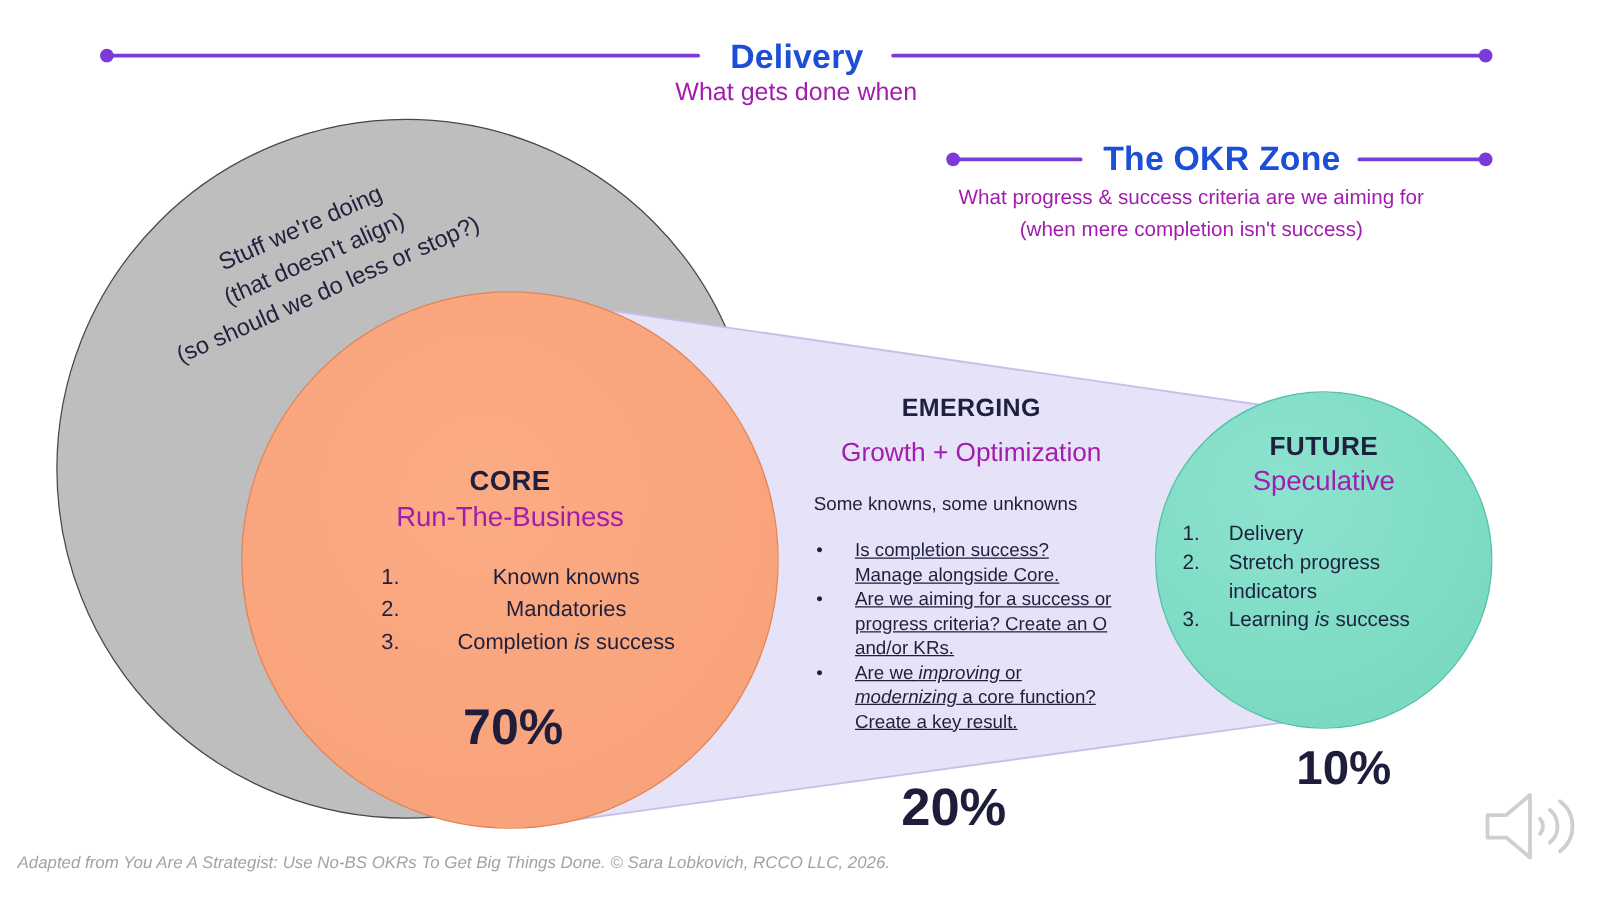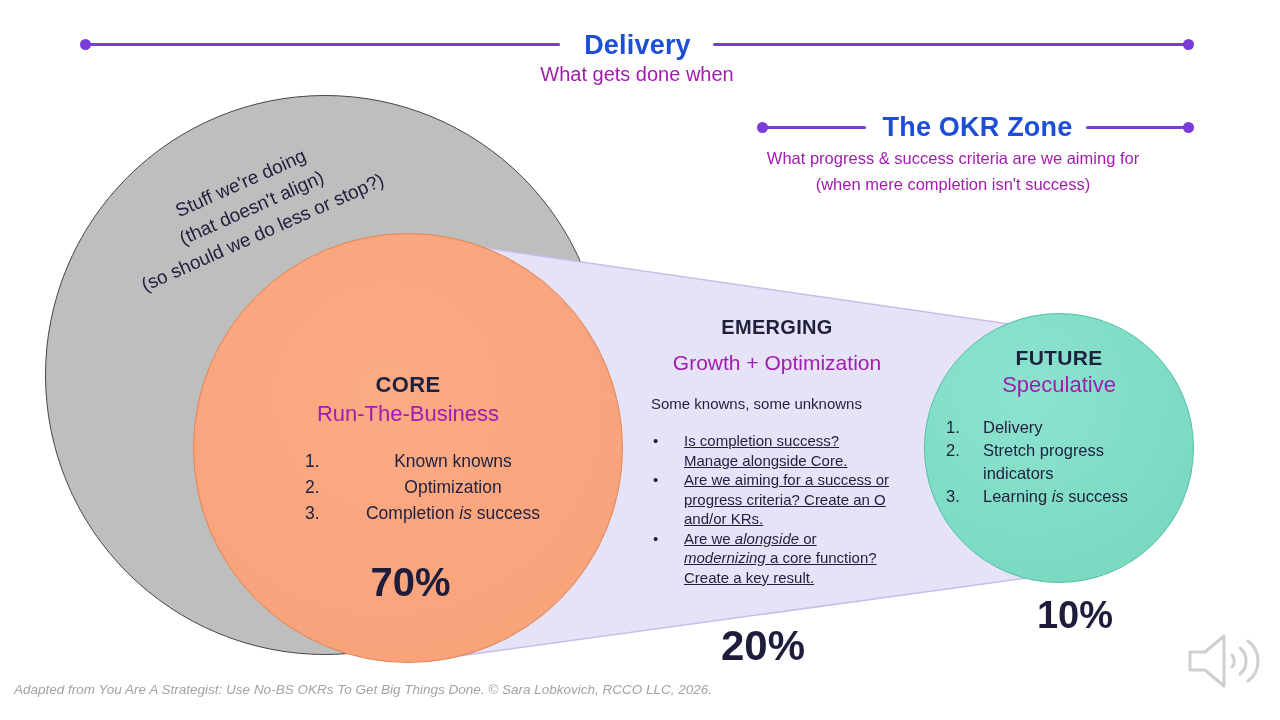--- a/index.html
+++ b/index.html
@@ -103,37 +103,37 @@
   <svg class="beam-svg" width="1280" height="720" viewBox="0 0 1280 720">
     <polygon points="430,240 1085,335 1085,570 430,660" fill="#e6e2f7" stroke="#c7beea" stroke-width="1.5"></polygon>
   </svg>
 
   <div class="circle orange-circle"></div>
   <div class="zone-block core-block">
     <div class="zone-title">CORE</div>
     <div class="zone-sub hand">Run-The-Business</div>
     <ol class="core-list">
         <li>Known knowns</li>
-        <li>Optimization</li>
+        <li>Mandatories</li>
         <li>Completion <i>is</i> success</li>
       </ol>
   </div>
   <div class="pct" style="left:348px; top:560px; width:125px;">70%</div>
 
   <div class="zone-block emerging-block">
     <div class="zone-title">EMERGING</div>
     <div class="zone-sub hand">Growth + Optimization</div>
     <div class="emerging-note">Some knowns, some unknowns</div>
     <ul class="emerging-list">
         <li>Is completion success?
 Manage alongside Core.</li>
         <li>Are we aiming for a success or
 progress criteria? Create an O
 and/or KRs.</li>
-        <li>Are we <i>alongside</i> or
+        <li>Are we <i>improving</i> or
 <i>modernizing</i> a core function?
 Create a key result.</li>
       </ul>
   </div>
   <div class="pct" style="left:698px; top:622px; width:130px; font-size:42px;">20%</div>
 
   <div class="circle teal-circle"></div>
   <div class="zone-block future-block">
     <div class="zone-title">FUTURE</div>
     <div class="zone-sub hand">Speculative</div>

